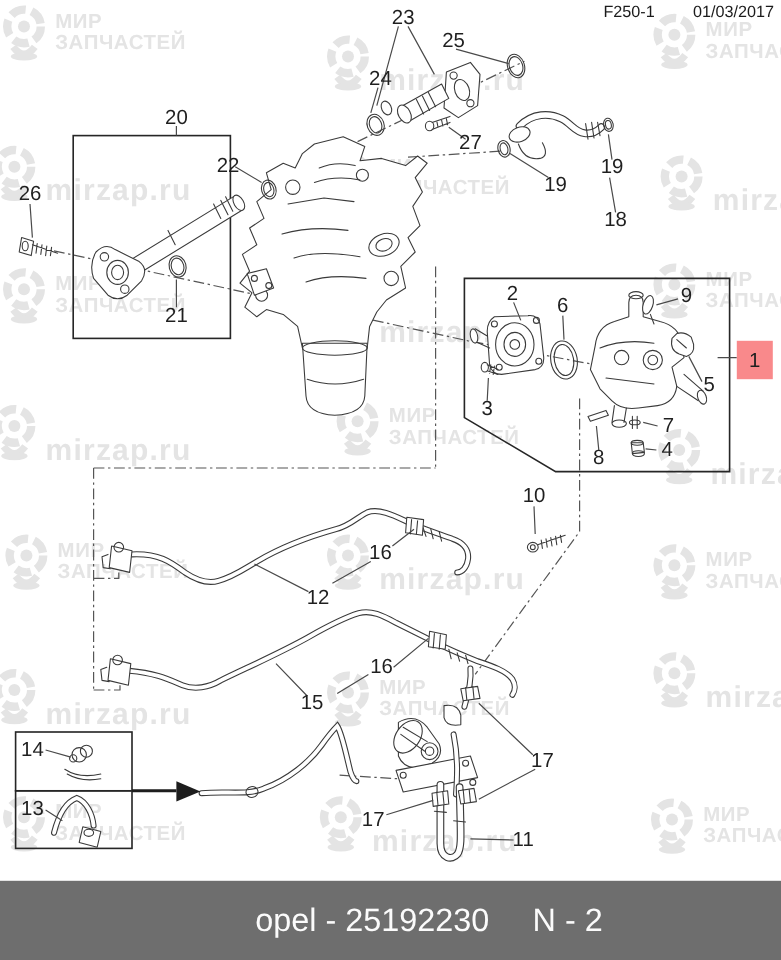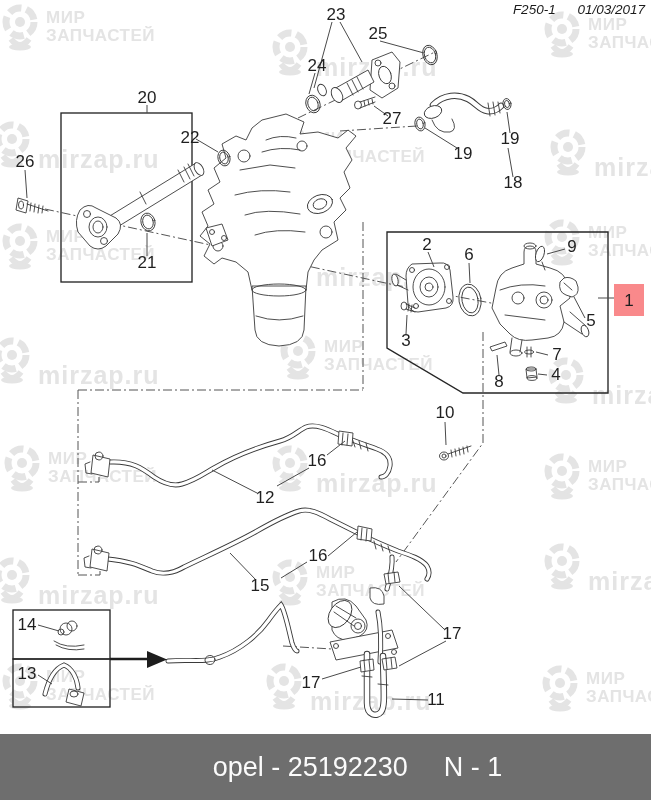--- a/index.html
+++ b/index.html
@@ -9,21 +9,21 @@
   }
   
   #wm-layer{position:absolute;inset:0;z-index:0;}
   .wm{position:absolute;display:flex;align-items:flex-start;color:#e4e4e4;}
   .wm .wm-txt{margin-left:6px;font-weight:bold;line-height:1.05;}
   .wm .wm-brand{font-size:17px;margin-top:6px;letter-spacing:.5px;}
   .wm .wm-site{font-size:25px;margin-top:26px;letter-spacing:1px;}
   
   #header{position:absolute;top:2px;left:0;width:645px;z-index:3;
     font-size:13.5px;color:#1b1b1b;text-align:right;}
-  #header span{margin-left:18px;font-style:italic;}
+  #header span{margin-left:28px;}
   
   #art{position:absolute;top:0;left:0;z-index:2;}
   .ln{stroke:#3a3a3a;stroke-width:.9;fill:none;stroke-linejoin:round;stroke-linecap:round;}
   .lnf{stroke:#3a3a3a;stroke-width:.9;fill:#ffffff;stroke-linejoin:round;}
   .ld{stroke:#4a4a4a;stroke-width:1;fill:none;}
   .dd{stroke:#555;stroke-width:1;fill:none;stroke-dasharray:9 3 2 3;}
   .bx{stroke:#262626;stroke-width:1.35;fill:none;}
   .tube-out{stroke:#3a3a3a;stroke-width:6.5;fill:none;stroke-linecap:round;}
   .tube-in{stroke:#ffffff;stroke-width:4.6;fill:none;stroke-linecap:round;}
   .tube-out2{stroke:#3a3a3a;stroke-width:5;fill:none;stroke-linecap:round;}
@@ -548,14 +548,14 @@
     <text class="co" x="452" y="639">17</text>
     <text class="co" x="27" y="630">14</text>
     <text class="co" x="27" y="679">13</text>
     <text class="co" x="311" y="688">17</text>
     <text class="co" x="436" y="705">11</text>
   </g>
 </svg>
 
 <div id="footer" style="background: rgb(110, 110, 110); color: rgb(251, 251, 251);">
   <span>opel - 25192230</span>
-  <span>N - 1</span>
+  <span>N - 2</span>
 </div>
 
 </body></html>

